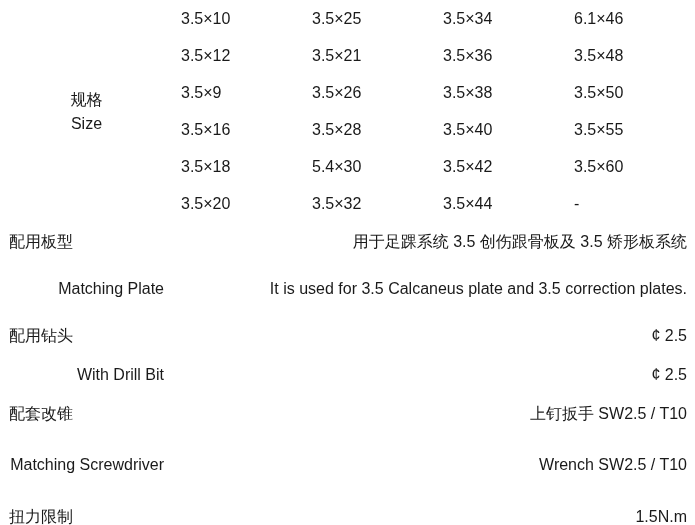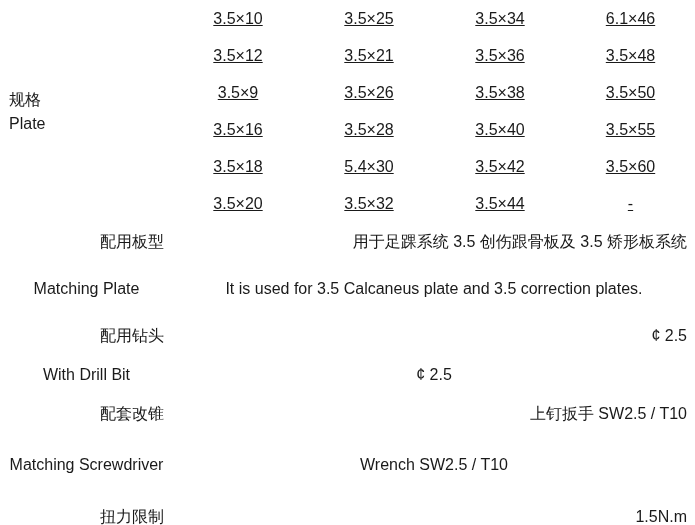--- a/index.html
+++ b/index.html
@@ -22,51 +22,50 @@
   table.spec td {
     border: 1px solid #ffffff;
     font-size: 16px;
     padding: 4px 8px;
     vertical-align: middle;
     background: #ffffff;
   }
   
   td.label-cn {
     background: #c5d6da;
-    text-align: right;
+    text-align: left;
     font-size: 16px;
     color: #1a1a1a;
   }
   td.label-en {
     background: #ffffff;
-    text-align: center;
+    text-align: right;
     font-size: 16px;
     color: #1a1a1a;
   }
   td.value-cn {
     background: #c5d6da;
     text-align: right;
     padding-left: 10px;
   }
   td.value-en {
     background: #ffffff;
-    text-align: center;
+    text-align: right;
     padding-left: 10px;
   }
   td.size-label {
     background: #c5d6da;
+    text-align: center;
     line-height: 1.5;
     font-size: 16px;
   }
   td.size-cell {
     background: #ffffff;
-    text-align: center;
     font-size: 16px;
     color: #1a1a1a;
-    text-decoration: underline;
   }
   
   table.spec {
     border: 1px solid #9fb4b9;
   }
   .sizes-grid-row td {
     height: 28px;
   }
   .two-line {
     line-height: 1.35;
@@ -84,21 +83,21 @@
     <col style="width:131px">
     <col style="width:131px">
     <col style="width:131px">
     <col style="width:130px">
   </colgroup>
   <tbody>
     <tr class="sizes-grid-row">
       <td class="size-label" rowspan="6">
         <div class="size-label-inner">
           <div>规格</div>
-          <div>Plate</div>
+          <div>Size</div>
         </div>
       </td>
       <td class="size-cell">3.5×10</td>
       <td class="size-cell">3.5×25</td>
       <td class="size-cell">3.5×34</td>
       <td class="size-cell">6.1×46</td>
     </tr>
     <tr class="sizes-grid-row">
       <td class="size-cell">3.5×12</td>
       <td class="size-cell">3.5×21</td>

